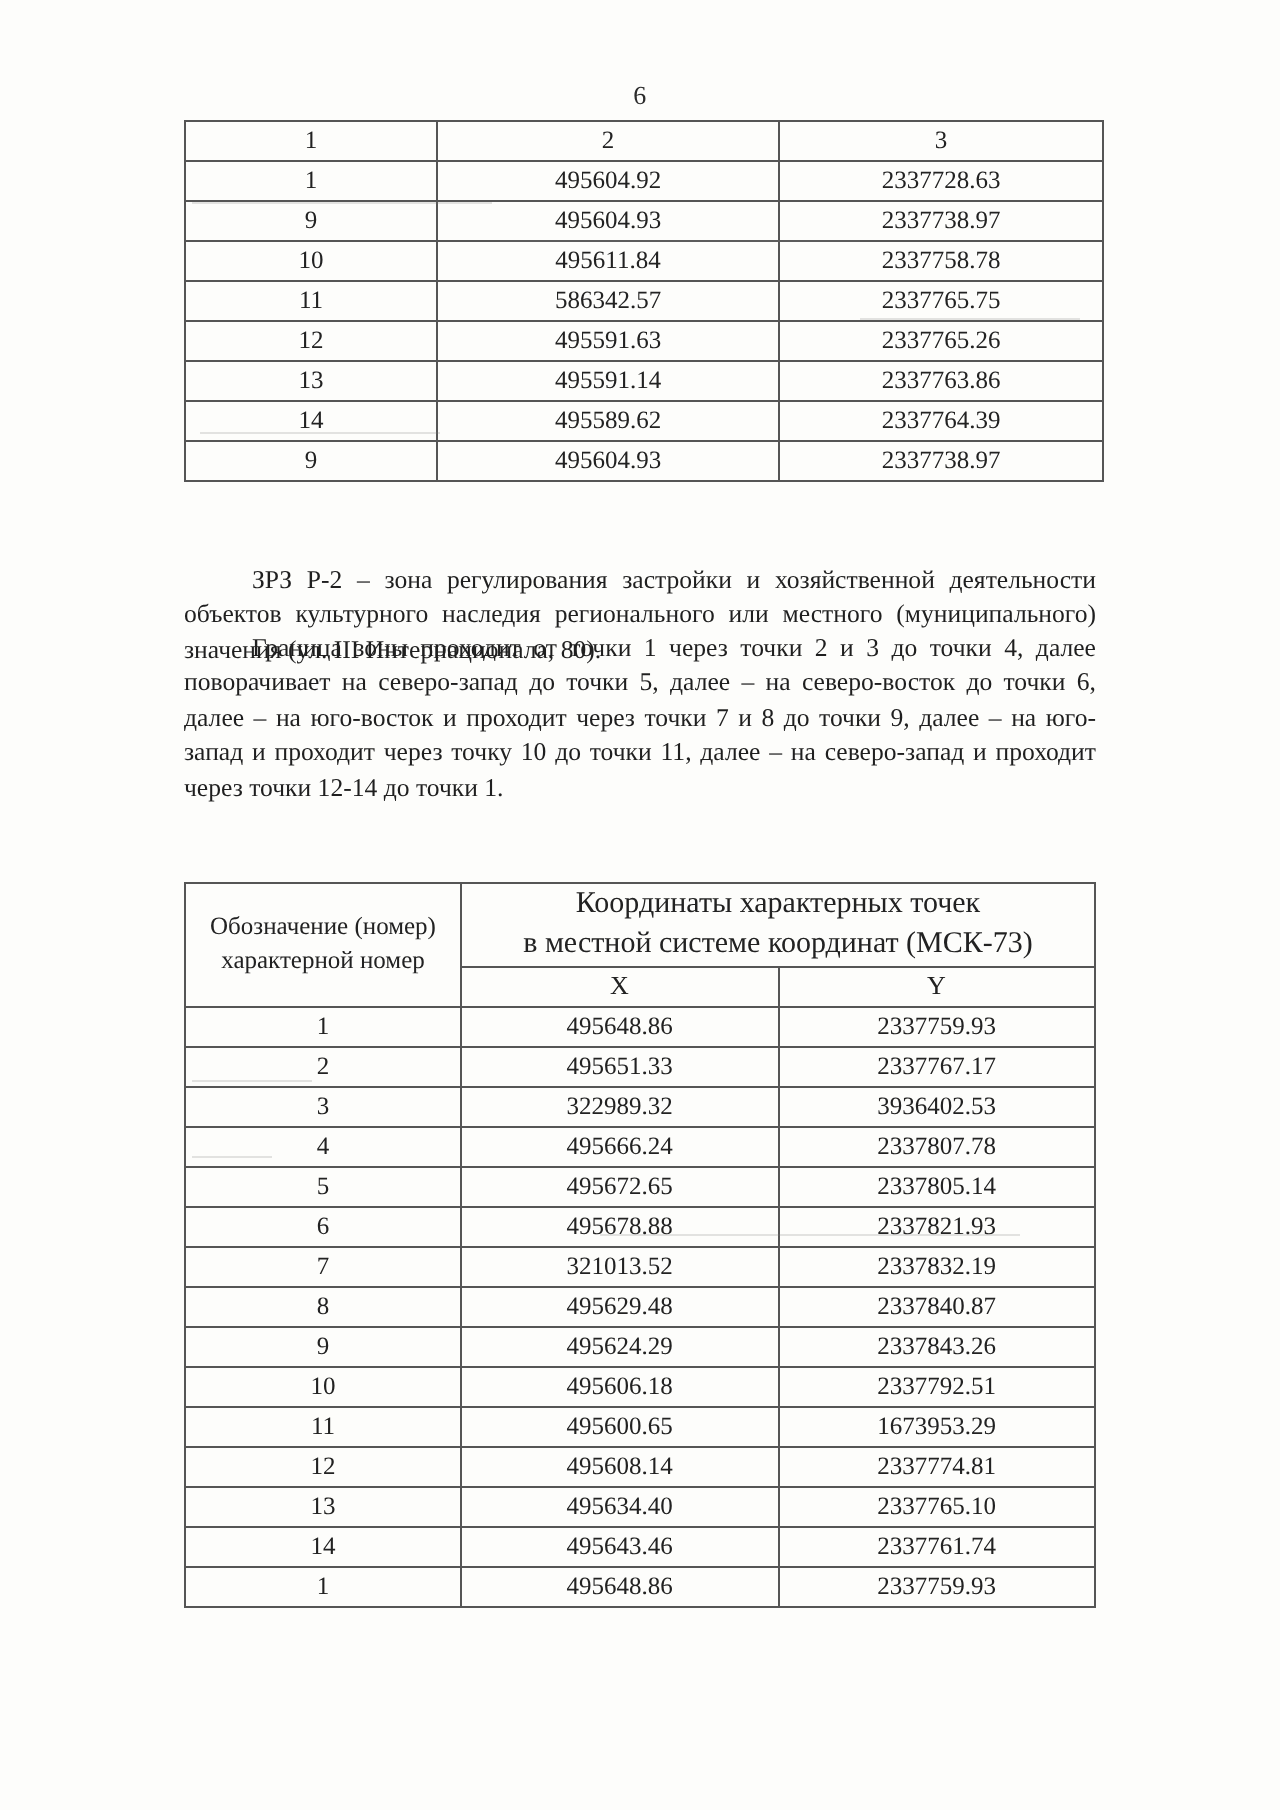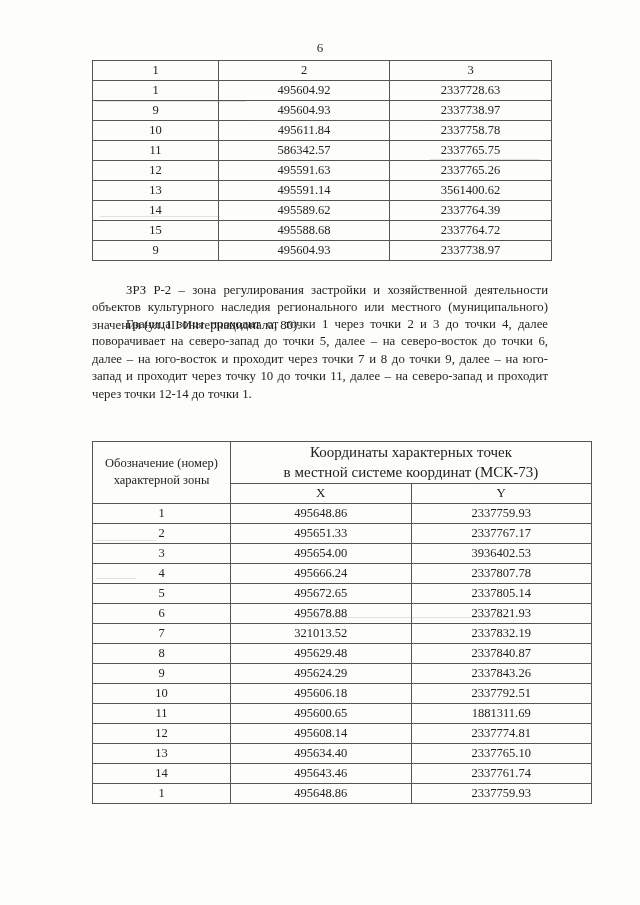--- a/index.html
+++ b/index.html
@@ -69,21 +69,21 @@
   }
   #table-one td { height: 19px; }
   #table-one .c-num  { width: 125px; }
   #table-one .c-x    { width: 170px; }
   #table-one .c-y    { width: 161px; }
 
   
   #table-two {
     left: 92px;
     top: 441px;
-    width: 500px;
+    width: 456px;
   }
   #table-two td { height: 19px; }
   #table-two .c-num  { width: 125px; }
   #table-two .c-x    { width: 170px; }
   #table-two .c-y    { width: 161px; }
 
   #table-two .hdr-point {
     height: 53px;
     font-size: 12.5px;
     padding: 0 6px;
@@ -160,50 +160,45 @@
             <td class="c-y">2337765.75</td>
           </tr>
           <tr>
             <td class="c-num">12</td>
             <td class="c-x">495591.63</td>
             <td class="c-y">2337765.26</td>
           </tr>
           <tr>
             <td class="c-num">13</td>
             <td class="c-x">495591.14</td>
-            <td class="c-y">3561400.62</td>
+            <td class="c-y">2337763.86</td>
           </tr>
           <tr>
             <td class="c-num">14</td>
             <td class="c-x">495589.62</td>
             <td class="c-y">2337764.39</td>
-          </tr>
-          <tr>
-            <td class="c-num">15</td>
-            <td class="c-x">495588.68</td>
-            <td class="c-y">2337764.72</td>
           </tr>
           <tr>
             <td class="c-num">9</td>
             <td class="c-x">495604.93</td>
             <td class="c-y">2337738.97</td>
           </tr>
         </tbody>
     </table>
 
     <div class="para" id="para-zrz">ЗРЗ Р-2 – зона регулирования застройки и хозяйственной деятельности объектов культурного наследия регионального или местного (муниципального) значения (ул. III Интернационала, 80).</div>
 
     <div class="para" id="para-border">Граница зоны проходит от точки 1 через точки 2 и 3 до точки 4, далее поворачивает на северо-запад до точки 5, далее – на северо-восток до точки 6, далее – на юго-восток и проходит через точки 7 и 8 до точки 9, далее – на юго-запад и проходит через точку 10 до точки 11, далее – на северо-запад и проходит через точки 12-14 до точки 1.</div>
 
     <table class="coord-table" id="table-two">
       <tbody>
         <tr>
           <td class="c-num hdr-point" rowspan="2">
             <span>Обозначение (номер)</span><br>
-            <span>характерной зоны</span>
+            <span>характерной номер</span>
           </td>
           <td class="hdr-coords" colspan="2">
             <span>Координаты характерных точек</span><br>
             <span>в местной системе координат (МСК-73)</span>
           </td>
         </tr>
         <tr>
           <td class="c-x hdr-axis">X</td>
           <td class="c-y hdr-axis">Y</td>
         </tr>
@@ -212,21 +207,21 @@
             <td class="c-x">495648.86</td>
             <td class="c-y">2337759.93</td>
           </tr>
           <tr>
             <td class="c-num">2</td>
             <td class="c-x">495651.33</td>
             <td class="c-y">2337767.17</td>
           </tr>
           <tr>
             <td class="c-num">3</td>
-            <td class="c-x">495654.00</td>
+            <td class="c-x">322989.32</td>
             <td class="c-y">3936402.53</td>
           </tr>
           <tr>
             <td class="c-num">4</td>
             <td class="c-x">495666.24</td>
             <td class="c-y">2337807.78</td>
           </tr>
           <tr>
             <td class="c-num">5</td>
             <td class="c-x">495672.65</td>
@@ -253,21 +248,21 @@
             <td class="c-y">2337843.26</td>
           </tr>
           <tr>
             <td class="c-num">10</td>
             <td class="c-x">495606.18</td>
             <td class="c-y">2337792.51</td>
           </tr>
           <tr>
             <td class="c-num">11</td>
             <td class="c-x">495600.65</td>
-            <td class="c-y">1881311.69</td>
+            <td class="c-y">1673953.29</td>
           </tr>
           <tr>
             <td class="c-num">12</td>
             <td class="c-x">495608.14</td>
             <td class="c-y">2337774.81</td>
           </tr>
           <tr>
             <td class="c-num">13</td>
             <td class="c-x">495634.40</td>
             <td class="c-y">2337765.10</td>

